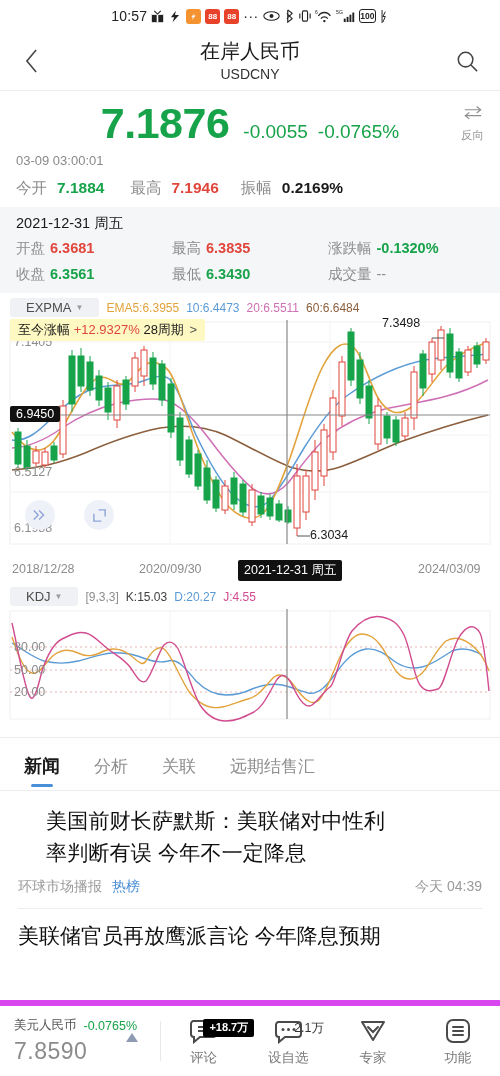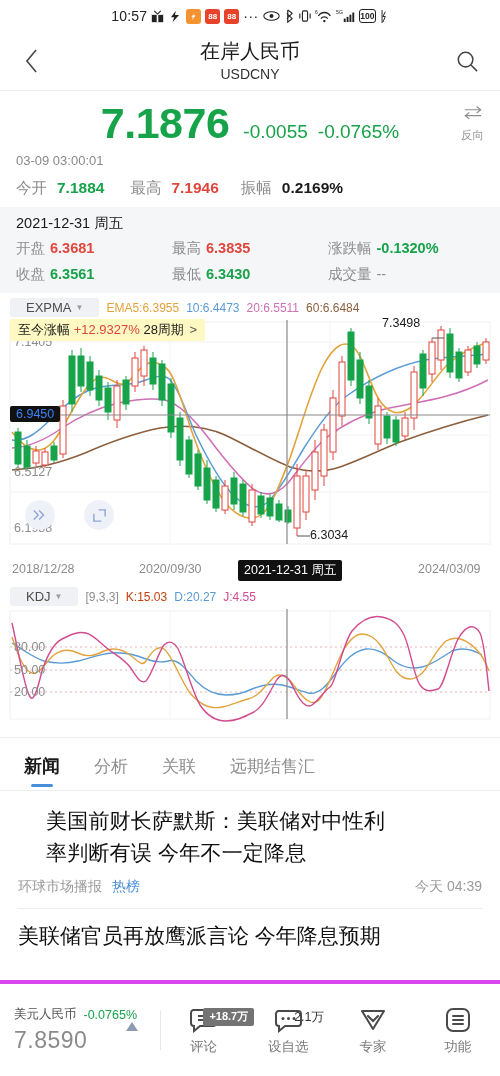--- a/index.html
+++ b/index.html
@@ -107,37 +107,37 @@
   .ind-pill {
     background: #f0f1f4; border-radius: 3px; padding: 2px 16px;
     font-size: 13px; color: #4d4d4d; display:flex; align-items:center; gap:4px;
   }
   .ind-pill .caret { font-size: 8px; color: #9a9a9a; }
   .ema-c0 { color: #e2a33c; }
   .ema-c1 { color: #5b9bd5; }
   .ema-c2 { color: #cf6fb5; }
   .ema-c3 { color: #8b5e3c; }
   .kdj-param { color: #8d8d8d; }
-  .kdj-k { color: #c2410c; }
+  .kdj-k { color: #404040; }
   .kdj-d { color: #5b9bd5; }
   .kdj-j { color: #d14b8f; }
 
   .gain-tag {
     position: absolute; left: 10px; top: 26px; z-index: 6;
     background: #fef9c3; border-radius: 2px;
     padding: 2px 8px; font-size: 13px; color: #1a1a1a; white-space: nowrap;
   }
   .gain-tag .up { color: #e0463c; }
   .gain-tag .arrow { color: #555; margin-left: 2px; }
 
   .kline { position: relative; width: 500px; height: 240px; }
   .kline svg { display: block; }
   .axlabel { position: absolute; font-size: 12.5px; color: #8d8d8d; }
   .price-tip {
-    position: absolute; background: #111; color: #3b82f6;
+    position: absolute; background: #111; color: #ffffff;
     font-size: 12.5px; padding: 1px 6px; border-radius: 2px; z-index: 7;
   }
   .pt-high {
     position: absolute; font-size: 12.5px; color: #1a1a1a; z-index: 6;
   }
   .chart-btn {
     position: absolute; width: 30px; height: 30px; border-radius: 50%;
     background: #eef1f8; display:flex; align-items:center; justify-content:center;
     color: #8fa5d8; z-index: 6;
   }
@@ -166,22 +166,22 @@
   .news-title { font-size: 21px; color: #111; line-height: 32px; letter-spacing: .2px; margin-left: 28px;}
   .news-meta { display: flex; align-items: center; margin-top: 9px; font-size: 14px; }
   .news-src { color: #9a9a9a; }
   .news-hot { color: #4a8fd6; margin-left: 10px; }
   .news-time { margin-left: auto; color: #9a9a9a; }
   .news-sep { height: 1px; background: #ededed; margin: 12px 0 0 0; }
   .news2 { padding: 12px 18px 0 18px; font-size: 21px; color: #111; line-height: 30px; }
 
   
   .bottombar {
-    position: absolute; left: 0; bottom: 0; width: 500px; height: 96px;
-    background: #fff; border-top: 4px solid #d946ef;
+    position: absolute; left: 0; bottom: 0; width: 500px; height: 76px;
+    background: #fff; border-top: 6px solid #d946ef;
     display: flex; align-items: center;
   }
   .bb-quote { width: 160px; padding-left: 14px; position: relative; }
   .bb-q-top { display: flex; align-items: center; font-size: 12.5px; }
   .bb-q-name { color: #555; }
   .bb-q-chg { color: #17a34a; margin-left: 7px; }
   .bb-q-price { font-size: 23px; color: #8b8b8b; margin-top: 4px; letter-spacing: .5px;}
   .bb-q-tri {
     position: absolute; right: 22px; top: 16px;
     width: 0; height: 0;
@@ -191,21 +191,21 @@
   .bb-div { width: 1px; height: 40px; background: #e8e8e8; }
   .bb-items { flex: 1; display: flex; }
   .bb-item {
     flex: 1; display: flex; flex-direction: column; align-items: center;
     justify-content: center; position: relative;
   }
   .bb-ico { height: 30px; display:flex; align-items:center; justify-content:center; }
   .bb-label { font-size: 13.5px; color: #7a7a7a; margin-top: 3px; }
   .bb-badge {
     position: absolute; left: 50%; margin-left: 0px; top: 3px;
-    background: #737373; color: #fff; font-size: 11px; font-weight: bold;
+    background: #000000; color: #fff; font-size: 11px; font-weight: bold;
     border-radius: 2px; padding: 1.5px 6px; white-space: nowrap; z-index: 3;
   }
   .bb-count {
     position: absolute; left: 50%; margin-left: 6px; top: 4px;
     font-size: 12.5px; color: #333; white-space: nowrap; z-index: 3;
   }
 </style>
 </head>
 <body>
 

